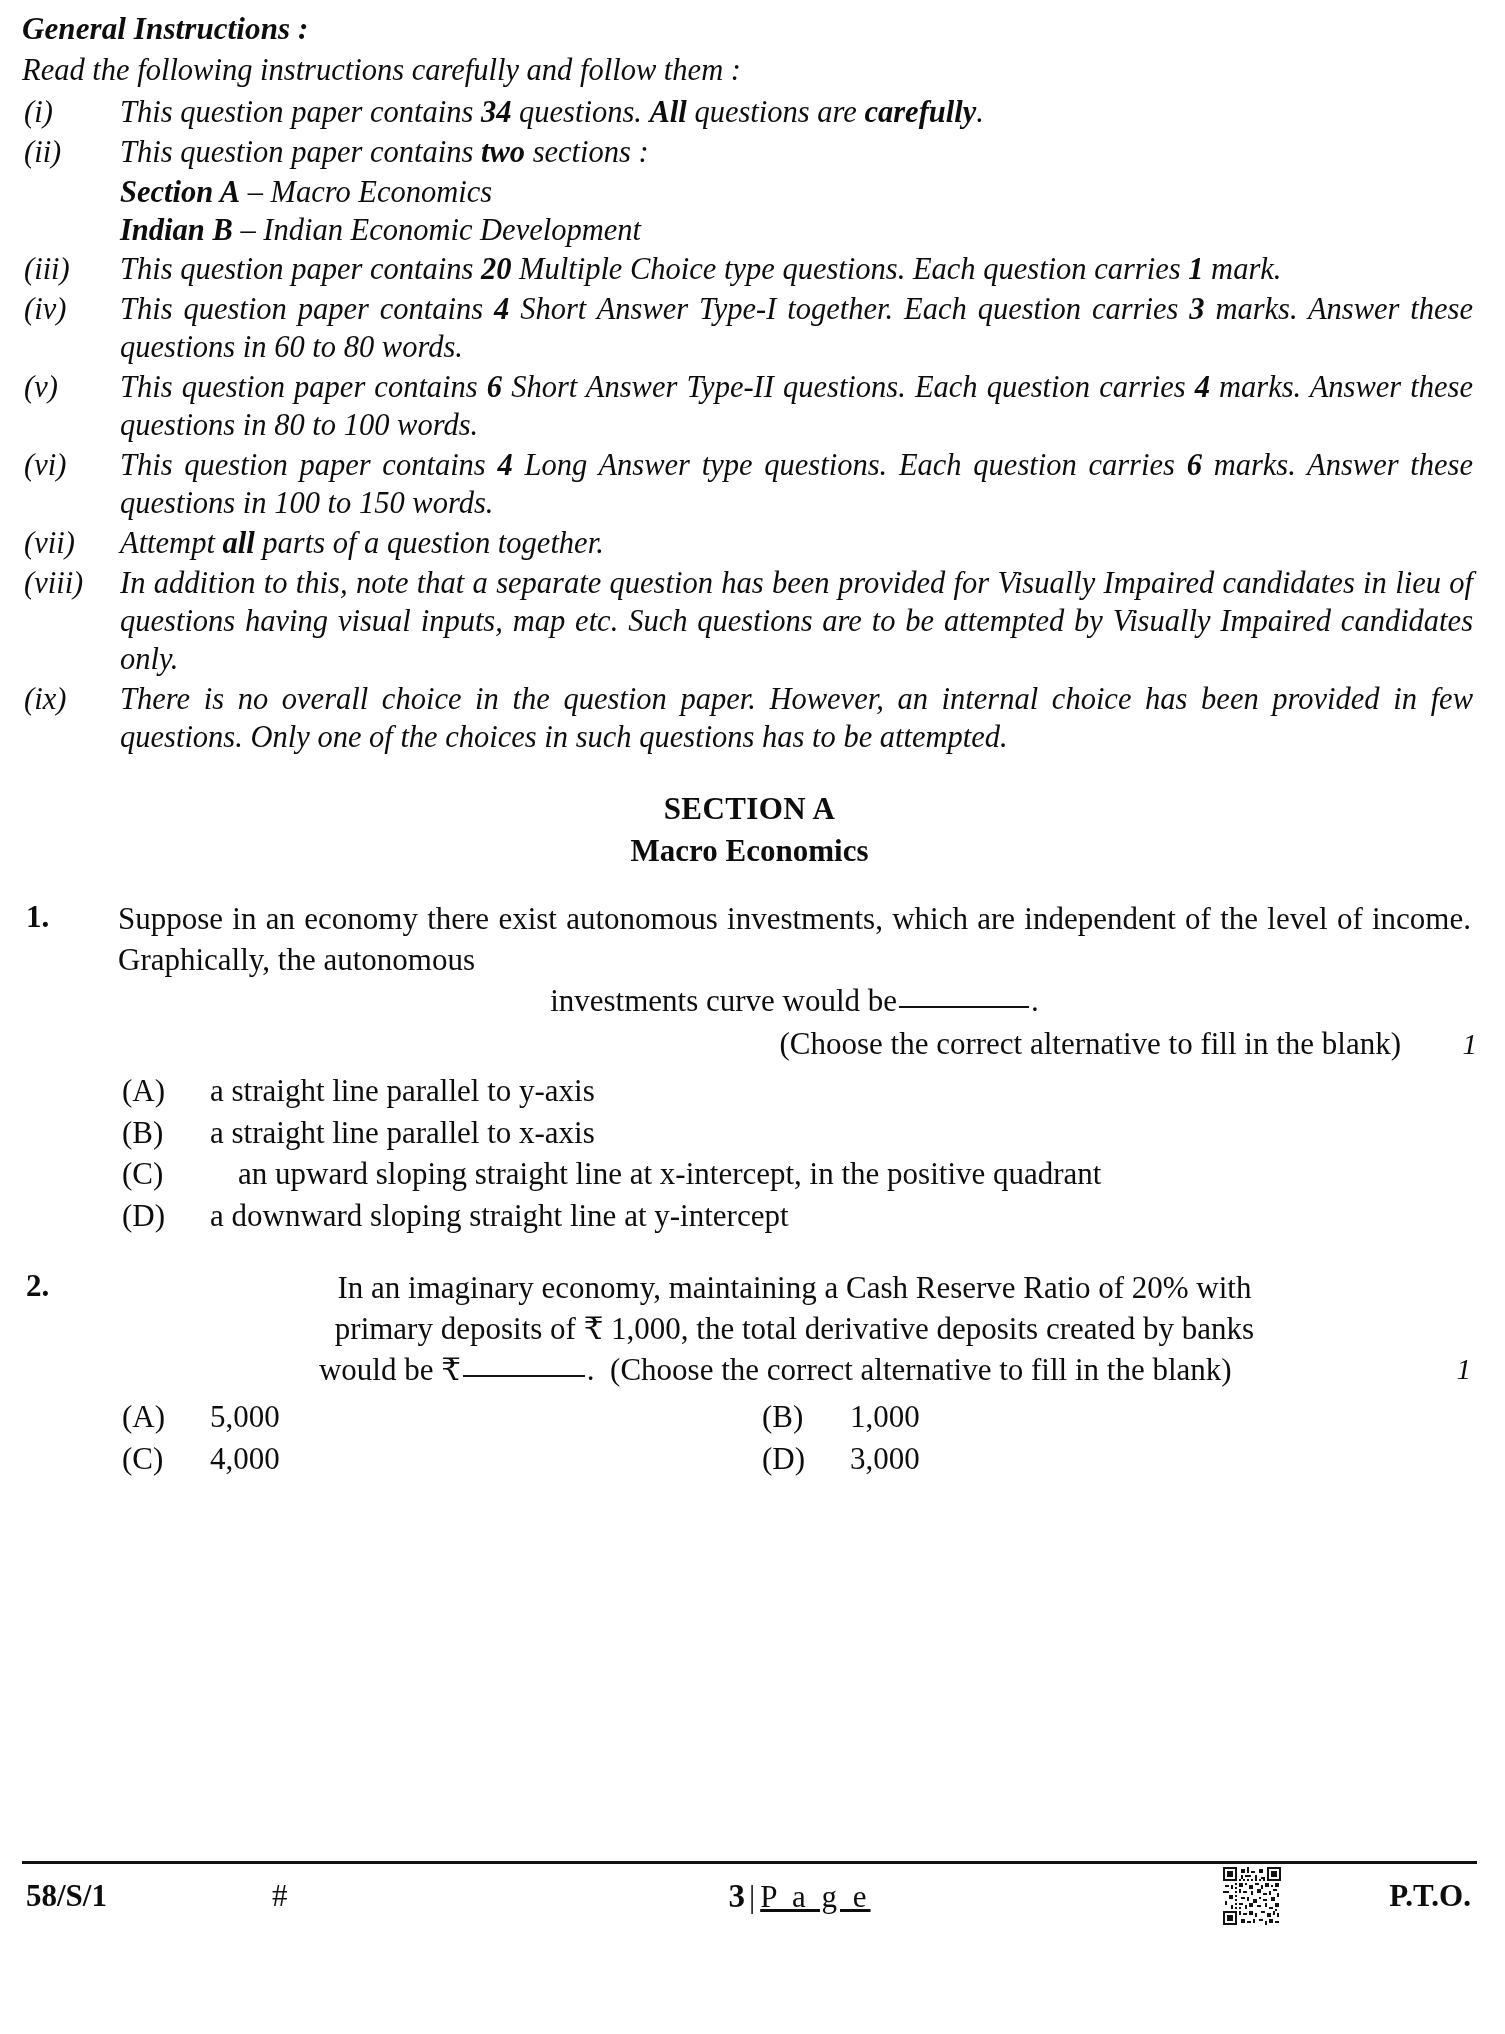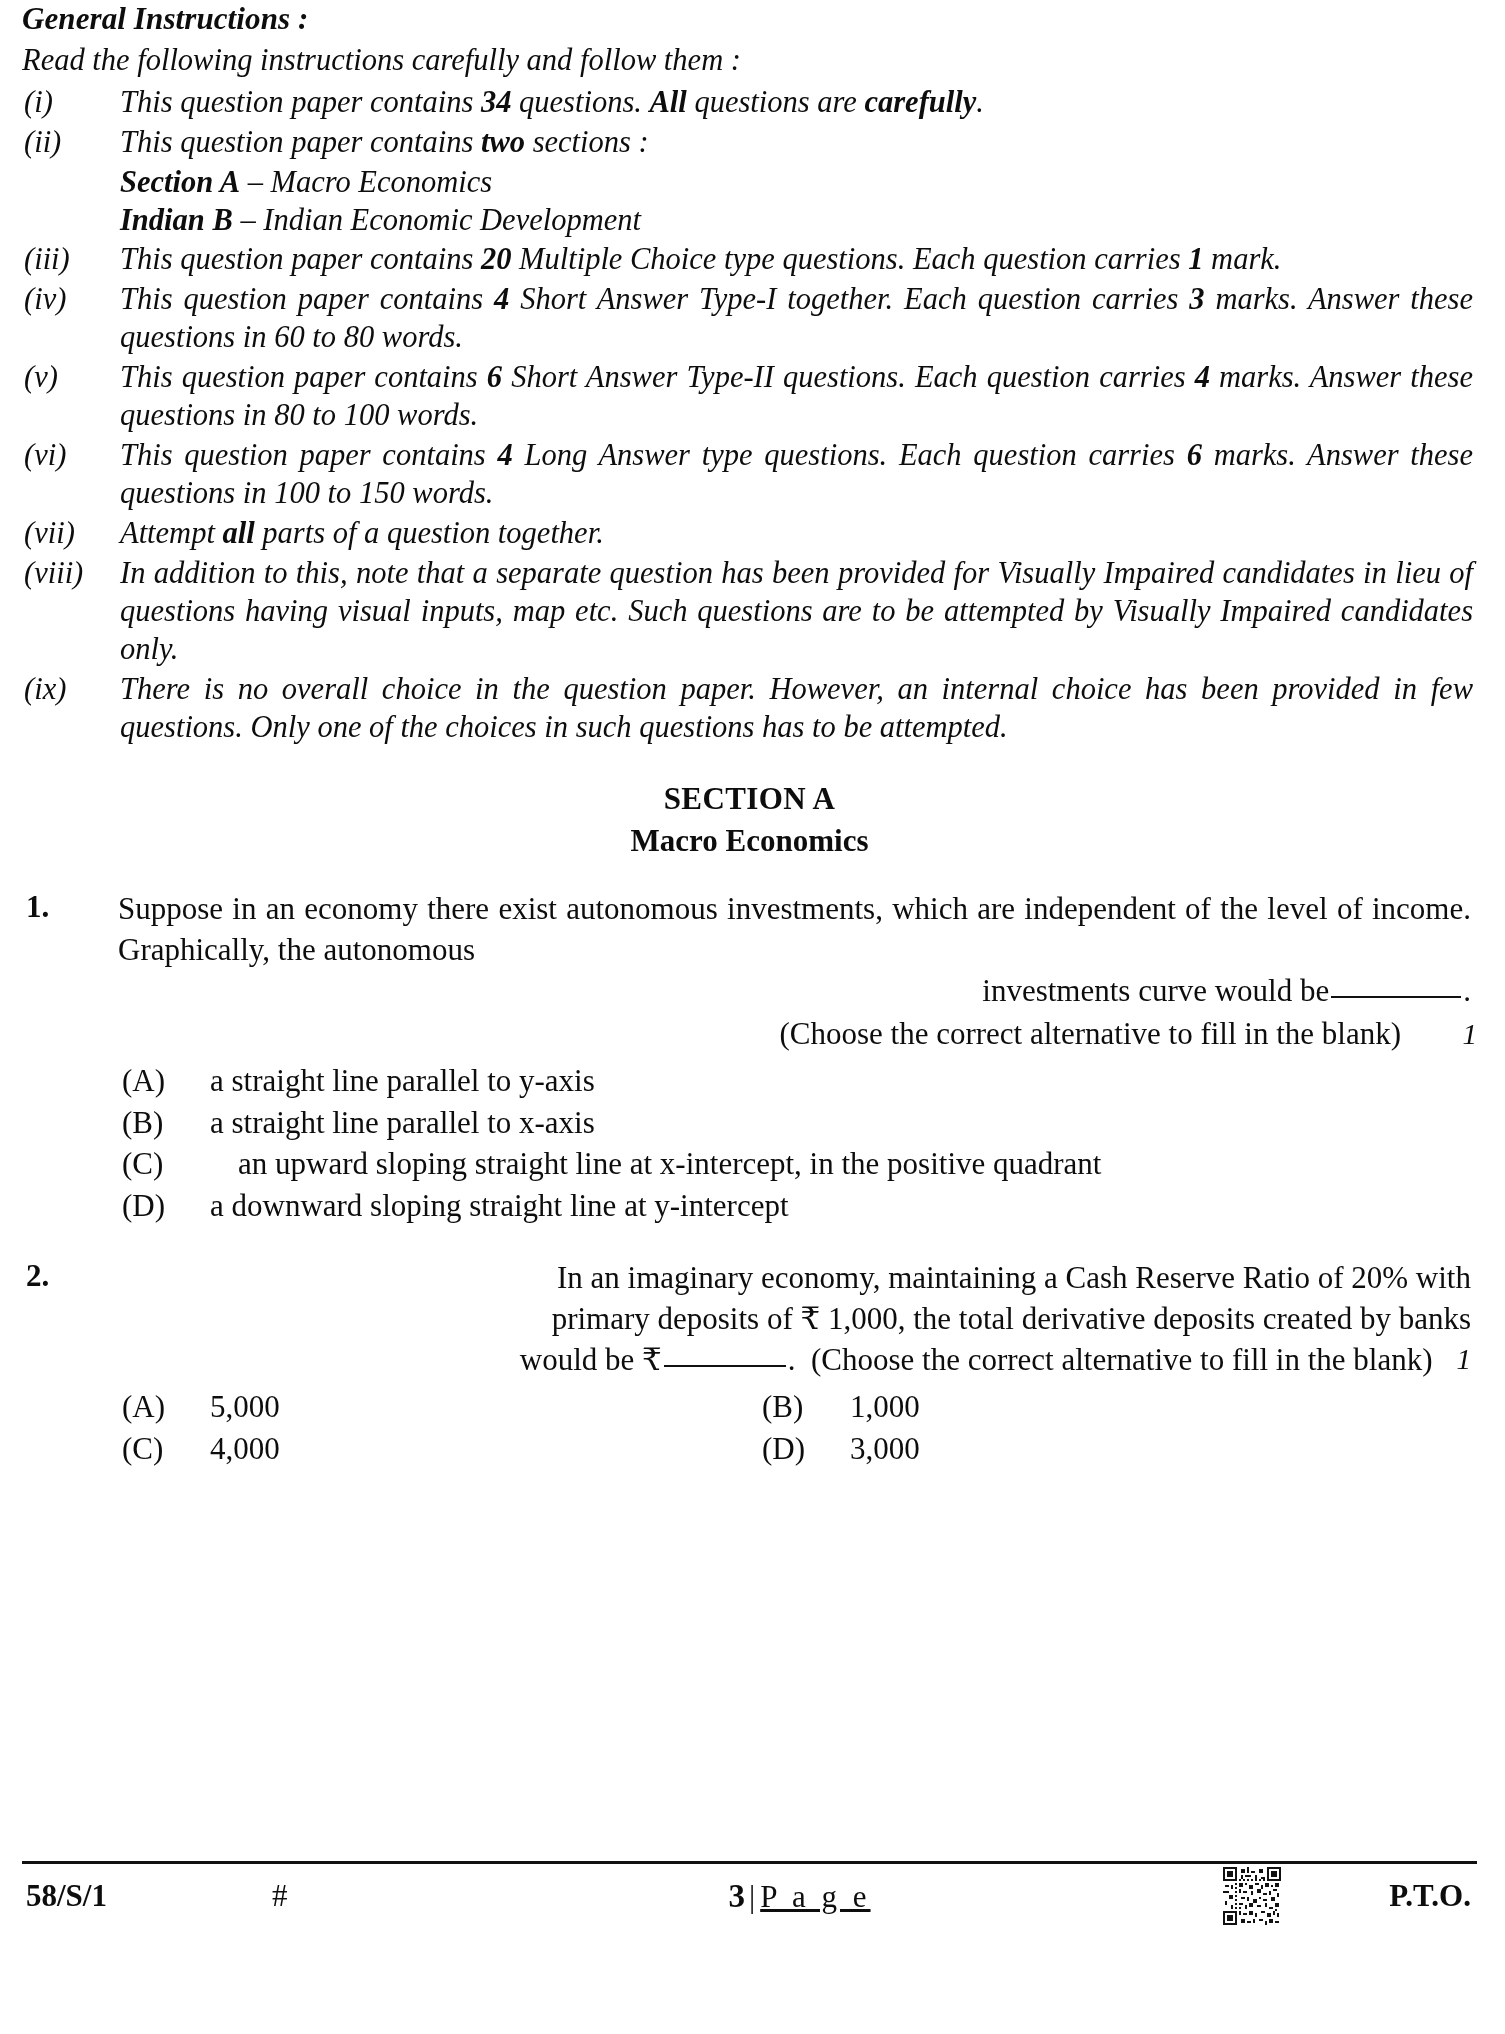--- a/index.html
+++ b/index.html
@@ -13,21 +13,21 @@
     font-family: "Liberation Serif", "DejaVu Serif", serif;
     color: #0d0d0d;
     position: relative;
     overflow: hidden;
   }
   .page {
     position: relative;
     width: 1505px;
     height: 2034px;
     box-sizing: border-box;
-    padding: 0 28px 0 22px;
+    padding: 10px 28px 0 22px;
   }
 
   
   .instr-block {
     font-style: italic;
     font-size: 30.5px;
     line-height: 1.245;
   }
   .instr-title {
     font-weight: bold;
@@ -103,21 +103,21 @@
   .qbody {
     flex: 1 1 auto;
     font-size: 31px;
     line-height: 1.32;
   }
   .qtext {
     text-align: justify;
     text-justify: inter-word;
     padding-right: 6px;
   }
-  .qtext.lastline { text-align: right; }
+  .qtext.lastline { text-align: center; }
   .blank-line {
     display: inline-block;
     width: 130px;
     border-bottom: 2.4px solid #111;
     vertical-align: 3px;
     margin: 0 2px;
   }
   .blank-line.short { width: 122px; }
 
   .choose-row {

